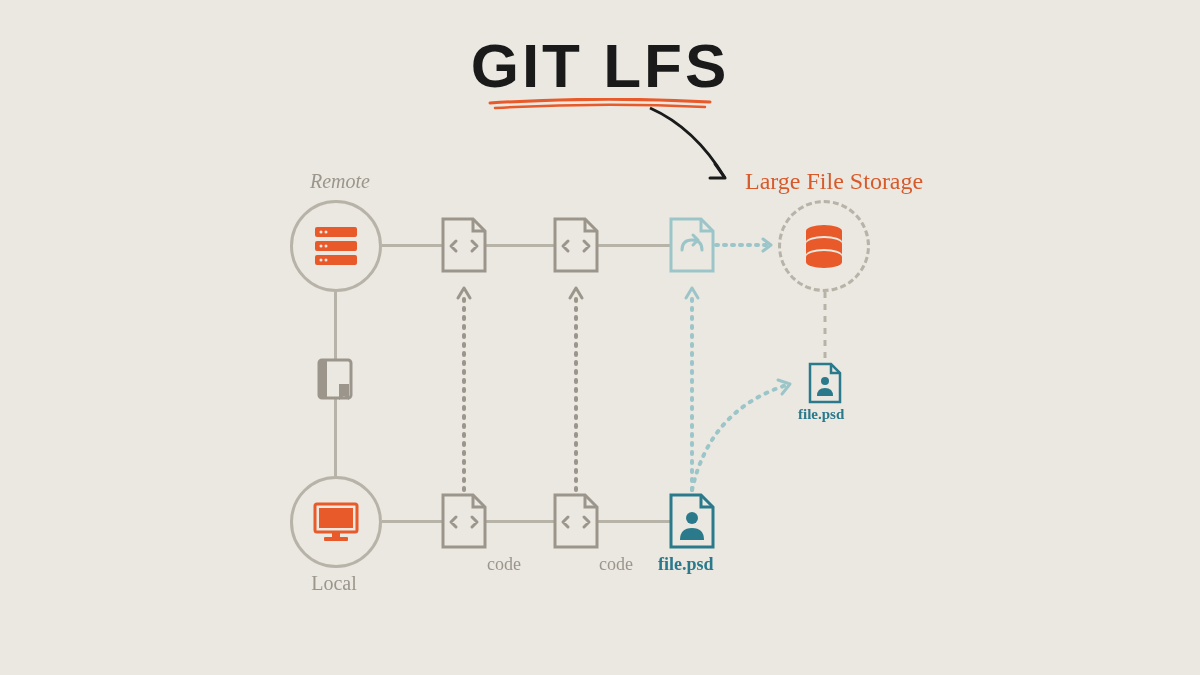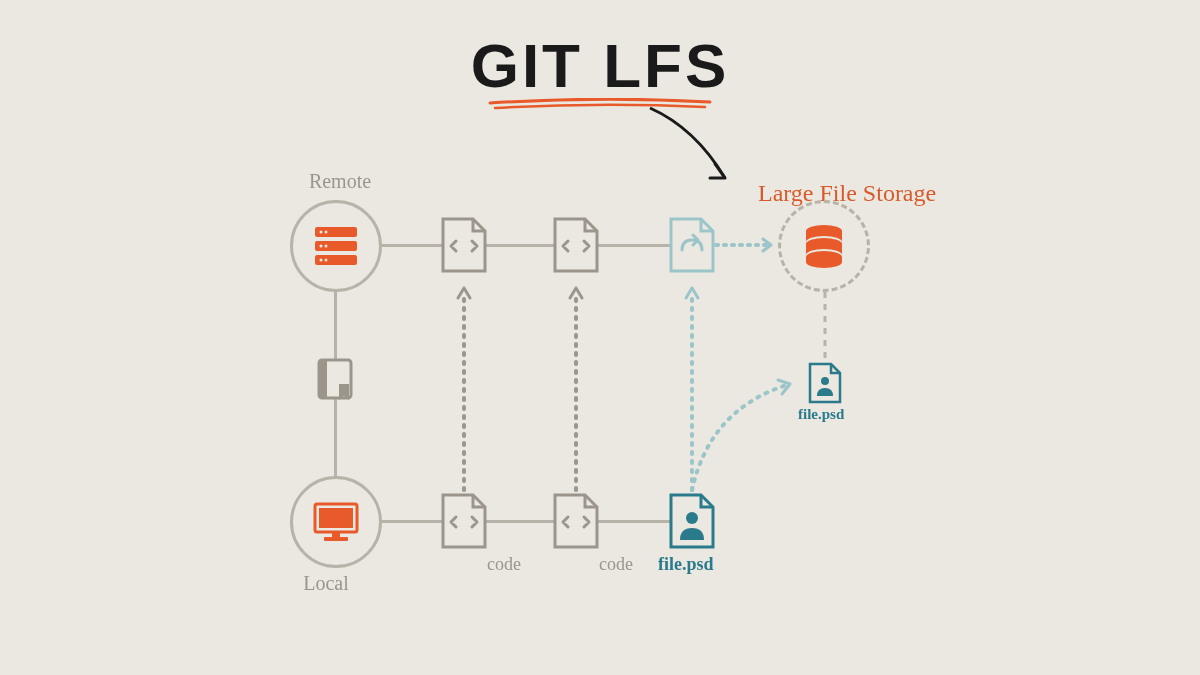--- a/index.html
+++ b/index.html
@@ -35,26 +35,25 @@
   .arrow-down {
     position: absolute;
     top: 108px;
     left: 640px;
     width: 120px;
     height: 90px;
   }
   .arrow-down svg { width: 100%; height: 100%; overflow: visible; }
   .lfs-label {
     position: absolute;
-    top: 180px;
+    top: 168px;
     left: 745px;
     font-size: 24px;
     color: #d85a2a;
     font-weight: 500;
-    margin-left: 13px;
   }
   .diagram {
     position: absolute;
     top: 170px;
     left: 280px;
     width: 640px;
     height: 460px;
   }
   .node-label {
     position: absolute;
@@ -129,21 +128,21 @@
   <svg viewBox="0 0 120 90">
     <path d="M 10 0 Q 55 20 85 70" stroke="#1a1a1a" stroke-width="3" fill="none"></path>
     <path d="M 85 70 L 75 56 M 85 70 L 70 70" stroke="#1a1a1a" stroke-width="3" fill="none" stroke-linecap="round"></path>
   </svg>
 </div>
 
 <div class="lfs-label">Large File Storage</div>
 
 <div class="diagram">
 
-  <div class="node-label" style="left:20px; top:0px; width:80px;">Remote</div>
+  <div class="node-label" style="left:20px; top:0px; width:80px;font-style:italic;">Remote</div>
 
   <div class="circle" style="left:10px; top:30px; width:92px; height:92px;">
     <svg width="46" height="42" viewBox="0 0 46 42">
       <rect x="2" y="2" width="42" height="10" rx="2" fill="#e85a2a"></rect>
       <rect x="2" y="16" width="42" height="10" rx="2" fill="#e85a2a"></rect>
       <rect x="2" y="30" width="42" height="10" rx="2" fill="#e85a2a"></rect>
       <circle cx="8" cy="7" r="1.5" fill="#eae8e1"></circle>
       <circle cx="13" cy="7" r="1.5" fill="#eae8e1"></circle>
       <circle cx="8" cy="21" r="1.5" fill="#eae8e1"></circle>
       <circle cx="13" cy="21" r="1.5" fill="#eae8e1"></circle>
@@ -222,21 +221,21 @@
 
   <div class="circle" style="left:10px; top:306px; width:92px; height:92px;">
     <svg width="48" height="42" viewBox="0 0 48 42">
       <rect x="3" y="3" width="42" height="28" rx="2" fill="none" stroke="#e85a2a" stroke-width="3"></rect>
       <rect x="7" y="7" width="34" height="20" fill="#e85a2a"></rect>
       <rect x="20" y="31" width="8" height="5" fill="#e85a2a"></rect>
       <rect x="12" y="36" width="24" height="4" rx="1" fill="#e85a2a"></rect>
     </svg>
   </div>
 
-  <div class="node-label" style="left:16px; top:402px; width:60px;">Local</div>
+  <div class="node-label" style="left:24px; top:402px; width:60px;">Local</div>
 
   <div class="connector line-h" style="left:102px; top:350px; width:288px;"></div>
 
   <div class="file-shape" style="left:160px; top:322px;">
     <svg width="48" height="58" viewBox="0 0 48 58">
       <path d="M 3 3 L 33 3 L 45 15 L 45 55 L 3 55 Z" fill="#eae8e1" stroke="#9b958c" stroke-width="3"></path>
       <path d="M 33 3 L 33 15 L 45 15" fill="none" stroke="#9b958c" stroke-width="3"></path>
       <path d="M 16 25 L 11 30 L 16 35 M 32 25 L 37 30 L 32 35" stroke="#9b958c" stroke-width="3" fill="none" stroke-linecap="round" stroke-linejoin="round"></path>
     </svg>
   </div>

